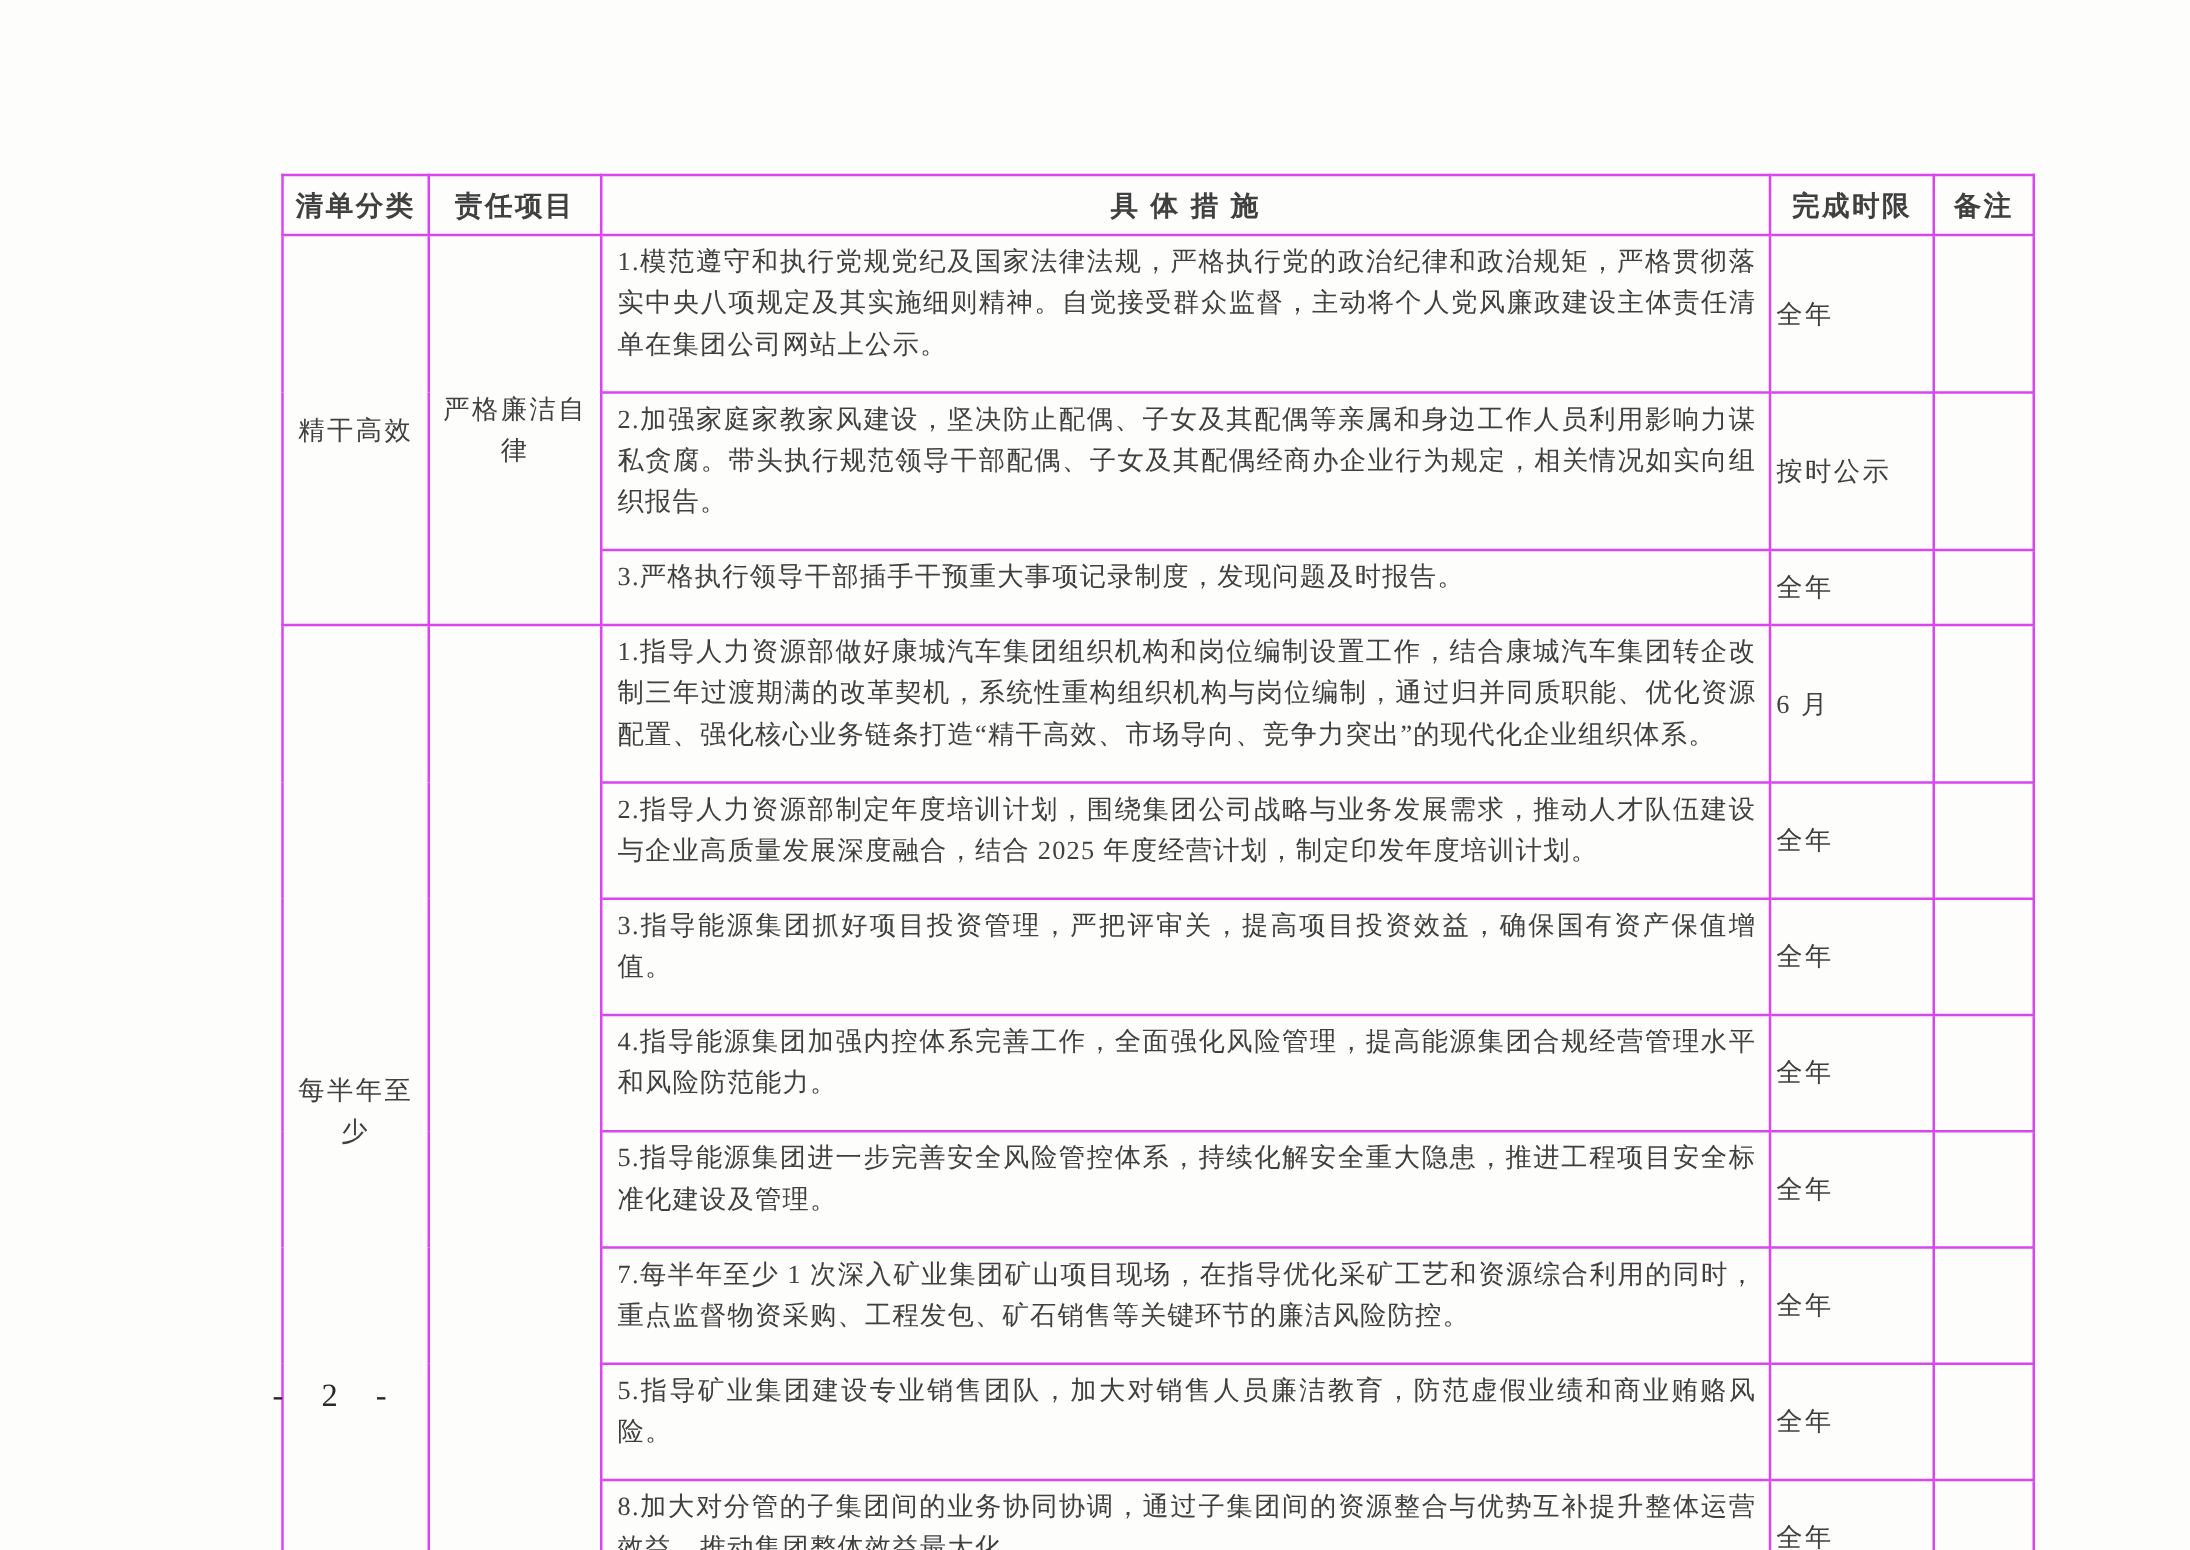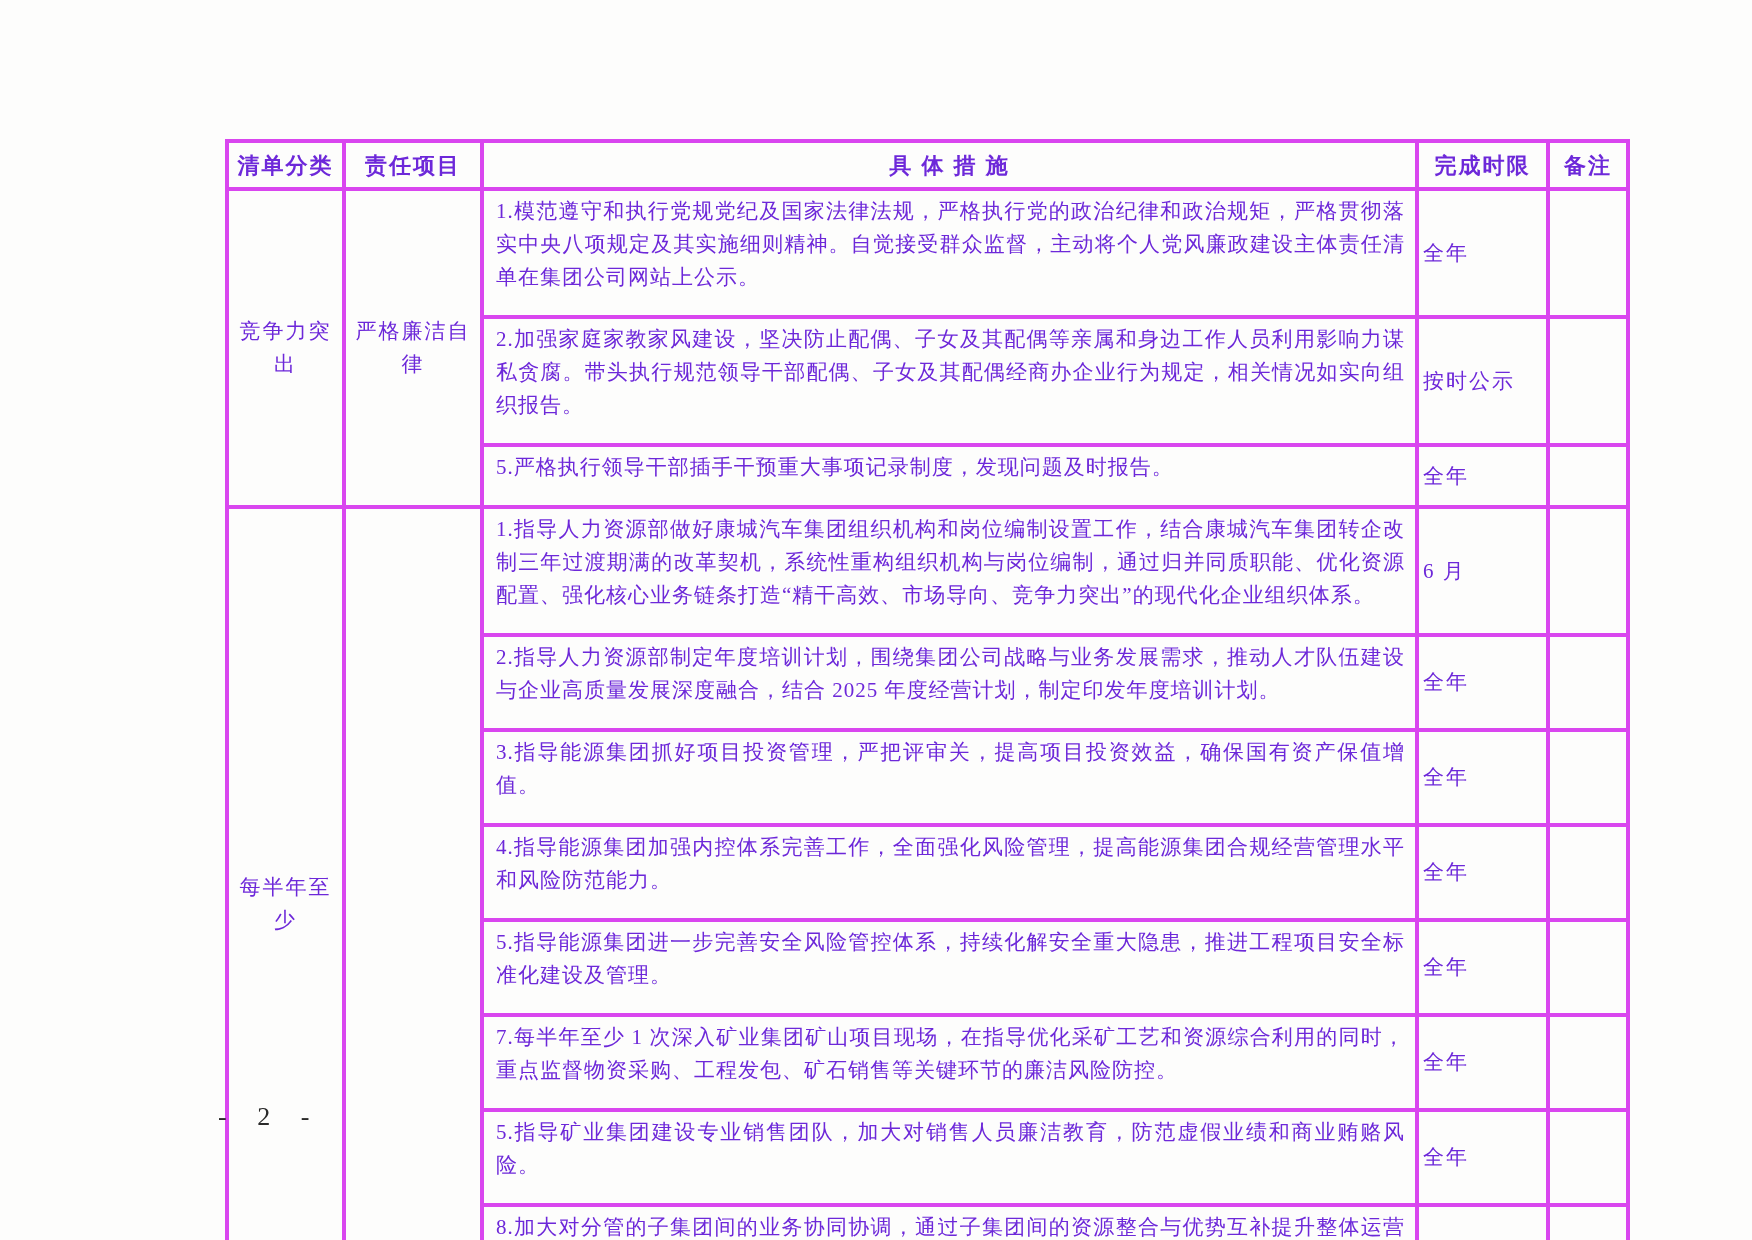--- a/index.html
+++ b/index.html
@@ -17,27 +17,27 @@
     overflow:hidden;
   }
   table.doc-table{
     position:absolute;
     left:225px;top:139px;
     width:1401px;
     border-collapse:collapse;
     table-layout:fixed;
   }
   .doc-table th,.doc-table td{
-    border:4px solid #d946ef;
+    border:2px solid #d946ef;
     padding:2px 10px;
     vertical-align:middle;
     font-size:21px;
     line-height:33px;
     letter-spacing:1px;
-    color:#6d28d9;
+    color:#404040;
   }
   .doc-table th{
     font-family:"Liberation Sans","DejaVu Sans",sans-serif;
     font-weight:bold;
     font-size:22px;
     letter-spacing:2px;
     text-align:center;
     padding:4px 2px;
   }
   td.cat,td.proj{
@@ -80,33 +80,33 @@
     <tbody>
         <tr style="height:48px">
       <th>清单分类</th>
       <th>责任项目</th>
       <th>具  体  措  施</th>
       <th>完成时限</th>
       <th>备注</th>
     </tr>
 
     <tr style="height:96px">
-      <td class="cat" rowspan="3">竞争力突出</td>
+      <td class="cat" rowspan="3">精干高效</td>
       <td class="proj" rowspan="3">严格廉洁自律</td>
       <td class="measure">1.模范遵守和执行党规党纪及国家法律法规，严格执行党的政治纪律和政治规矩，严格贯彻落实中央八项规定及其实施细则精神。自觉接受群众监督，主动将个人党风廉政建设主体责任清单在集团公司网站上公示。</td>
       <td class="deadline">全年</td>
       <td class="remark"></td>
     </tr>
     <tr style="height:69px">
       <td class="measure">2.加强家庭家教家风建设，坚决防止配偶、子女及其配偶等亲属和身边工作人员利用影响力谋私贪腐。带头执行规范领导干部配偶、子女及其配偶经商办企业行为规定，相关情况如实向组织报告。</td>
       <td class="deadline">按时公示</td>
       <td class="remark"></td>
     </tr>
     <tr style="height:48px">
-      <td class="measure">5.严格执行领导干部插手干预重大事项记录制度，发现问题及时报告。</td>
+      <td class="measure">3.严格执行领导干部插手干预重大事项记录制度，发现问题及时报告。</td>
       <td class="deadline">全年</td>
       <td class="remark"></td>
     </tr>
 
     <tr style="height:113px">
       <td class="cat" rowspan="8">每半年至少</td>
       <td class="proj" rowspan="8"></td>
       <td class="measure">1.指导人力资源部做好康城汽车集团组织机构和岗位编制设置工作，结合康城汽车集团转企改制三年过渡期满的改革契机，系统性重构组织机构与岗位编制，通过归并同质职能、优化资源配置、强化核心业务链条打造“精干高效、市场导向、竞争力突出”的现代化企业组织体系。</td>
       <td class="deadline">6 月</td>
       <td class="remark"></td>

